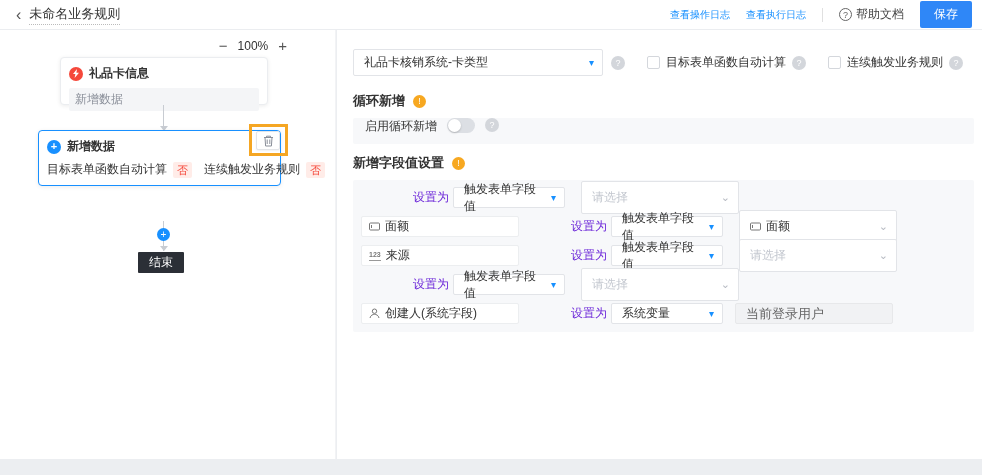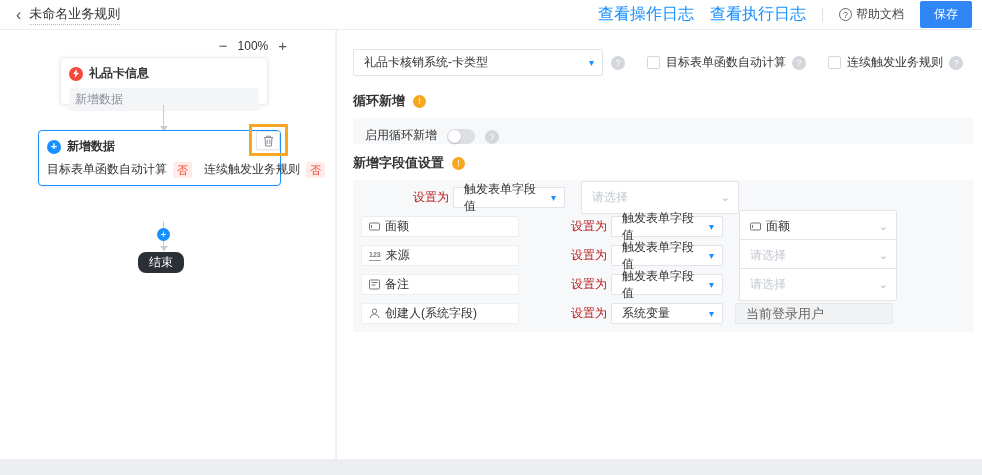--- a/index.html
+++ b/index.html
@@ -5,21 +5,21 @@
   * { margin:0; padding:0; box-sizing:border-box; }
   html,body { width:982px; height:475px; overflow:hidden; background:#eceef1;
     font-family:"Liberation Sans","DejaVu Sans",sans-serif; font-size:12px; color:#333; }
 
   
   .header { position:absolute; top:0; left:0; width:982px; height:30px; background:#fff;
     border-bottom:1px solid #ebedf0; display:flex; align-items:center; padding:0 10px; z-index:30; }
   .back { font-size:16px; color:#555; cursor:pointer; padding:0 6px; line-height:1; }
   .rule-title { font-size:13px; color:#333; border-bottom:1px dotted #bbb; padding-bottom:1px; margin-left:2px; }
   .header-right { margin-left:auto; display:flex; align-items:center; gap:16px; }
-  .hlink { color:#1890ff; font-size:16px; cursor:pointer; }
+  .hlink { color:#1890ff; font-size:10px; cursor:pointer; }
   .hdivider { width:1px; height:14px; background:#e0e0e0; }
   .help { display:flex; align-items:center; gap:4px; color:#444; cursor:pointer; }
   .qicon { width:13px; height:13px; border:1px solid #666; border-radius:50%; display:inline-flex;
     align-items:center; justify-content:center; font-size:9px; color:#666; }
   .save-btn { background:#2f87f7; color:#fff; border:none; border-radius:2px; padding:5px 14px;
     font-size:12px; cursor:pointer; }
 
   
   .canvas { position:absolute; top:30px; left:0; width:336px; height:429px; background:#fff;
     border-right:1px solid #f2f3f5; }
@@ -48,21 +48,21 @@
   .vline1 { top:75px; height:22px; }
   .vline2 { top:191px; height:30px; }
   .arrow-down { position:absolute; left:160px; width:0; height:0; border-left:4px solid transparent;
     border-right:4px solid transparent; border-top:5px solid #c8ccd2; }
   .arr1 { top:96px; }
   .arr2 { top:216px; }
   .plus-dot { position:absolute; left:157px; top:198px; width:13px; height:13px; border-radius:50%;
     background:#1890ff; color:#fff; display:flex; align-items:center; justify-content:center;
     font-size:10px; line-height:1; cursor:pointer; z-index:3; }
   .end-node { position:absolute; left:138px; top:222px; width:46px; height:21px; background:#2b2f36;
-    color:#fff; border-radius:8px; display:flex; align-items:center; justify-content:center;
+    color:#fff; border-radius:1px; display:flex; align-items:center; justify-content:center;
     font-size:12px; }
 
   .trash-btn { position:absolute; left:256px; top:101px; width:24px; height:19px; background:#fff;
     border:1px solid #e3e5e8; border-radius:2px; display:flex; align-items:center; justify-content:center;
     cursor:pointer; z-index:4; box-shadow:0 1px 2px rgba(0,0,0,0.06); }
   .annotation { position:absolute; left:249px; top:94px; width:39px; height:32px;
     border:3px solid #f5a623; z-index:5; pointer-events:none; }
 
   
   .panel { position:absolute; top:30px; left:337px; width:645px; height:429px; background:#fff;
@@ -79,33 +79,33 @@
   .cb-group { display:flex; align-items:center; margin-left:22px; gap:6px; }
   .checkbox { width:13px; height:13px; border:1px solid #d4d7dc; border-radius:2px; background:#fff; cursor:pointer; }
   .cb-label { color:#333; font-size:12px; }
 
   .sec-head { display:flex; align-items:center; gap:8px; margin-top:16px; }
   .warn-dot { width:13px; height:13px; border-radius:50%; background:#f7a821; color:#fff; font-size:9px;
     display:inline-flex; align-items:center; justify-content:center; flex:0 0 13px; }
   .hint { color:#a6abb5; font-size:12px; }
 
   .toggle-bar { margin-top:8px; height:26px; background:#f7f8fa; border-radius:2px; display:flex;
-    align-items:flex-end; padding:0 12px; gap:10px; width:621px; }
+    align-items:flex-start; padding:0 12px; gap:10px; width:621px; }
   .toggle { width:28px; height:15px; background:#dcdfe4; border-radius:8px; position:relative; cursor:pointer; }
   .toggle-knob { position:absolute; left:1px; top:1px; width:13px; height:13px; background:#fff;
     border-radius:50%; box-shadow:0 1px 2px rgba(0,0,0,0.2); }
 
   .rows-panel { margin-top:8px; background:#f7f8fa; border-radius:2px; width:621px; padding:7px 8px 8px 8px; }
   .frow { display:flex; align-items:center; height:21px; margin-bottom:8px; }
   .frow:last-child { margin-bottom:0; }
   .field-box { width:158px; height:21px; background:#fff; border:1px solid #eceef0; border-radius:2px;
     display:flex; align-items:center; gap:5px; padding:0 7px; color:#333; font-size:12px; }
   .ficon { display:inline-flex; align-items:center; color:#777; flex:0 0 auto; }
   .num-ic { font-size:7px; font-weight:bold; letter-spacing:0; color:#777; border-bottom:1px solid #999; line-height:1.4; }
-  .setas { width:52px; margin-left:52px; color:#b91c1c; font-size:12px; flex:0 0 40px; }
+  .setas { width:52px; margin-left:52px; color:#6d28d9; font-size:12px; flex:0 0 40px; }
   .mode-select { width:112px; height:21px; font-size:12px; color:#333; margin-left:0; }
   .val-select { width:158px; height:33px; font-size:12px; margin-left:16px; }
   .val-placeholder { color:#c3c7cf; }
   .val-selected { color:#333; display:flex; align-items:center; gap:5px; }
   .val-readonly { width:158px; height:21px; margin-left:12px; background:#f1f2f4; border:1px solid #e7e8ea;
     border-radius:2px; display:flex; align-items:center; padding:0 10px; color:#666; font-size:13px; }
 
   .footer-strip { position:absolute; left:0; bottom:0; width:982px; height:16px; background:#eceef1; }
   svg { display:block; }
 </style>
@@ -274,30 +274,20 @@
         <span>触发表单字段值</span>
         <span class="caret-blue">▾</span>
       </div>
       <div class="select val-select">
         <span class="val-placeholder">请选择</span>
         <span class="caret-gray">⌄</span>
       </div>
     </div>
 
     <div class="frow">
-      <div class="field-box">
-        <span class="ficon">
-          <svg width="11" height="11" viewBox="0 0 11 11" fill="none" stroke="#777" stroke-width="1">
-              <rect x="0.5" y="1" width="10" height="9" rx="1"></rect>
-              <path d="M2.5 3.5 H8.5"></path>
-              <path d="M2.5 6 H6.5"></path>
-            </svg>
-        </span>
-        <span>备注</span>
-      </div>
       <span class="setas">设置为</span>
       <div class="select mode-select">
         <span>触发表单字段值</span>
         <span class="caret-blue">▾</span>
       </div>
       <div class="select val-select">
         <span class="val-placeholder">请选择</span>
         <span class="caret-gray">⌄</span>
       </div>
     </div>

